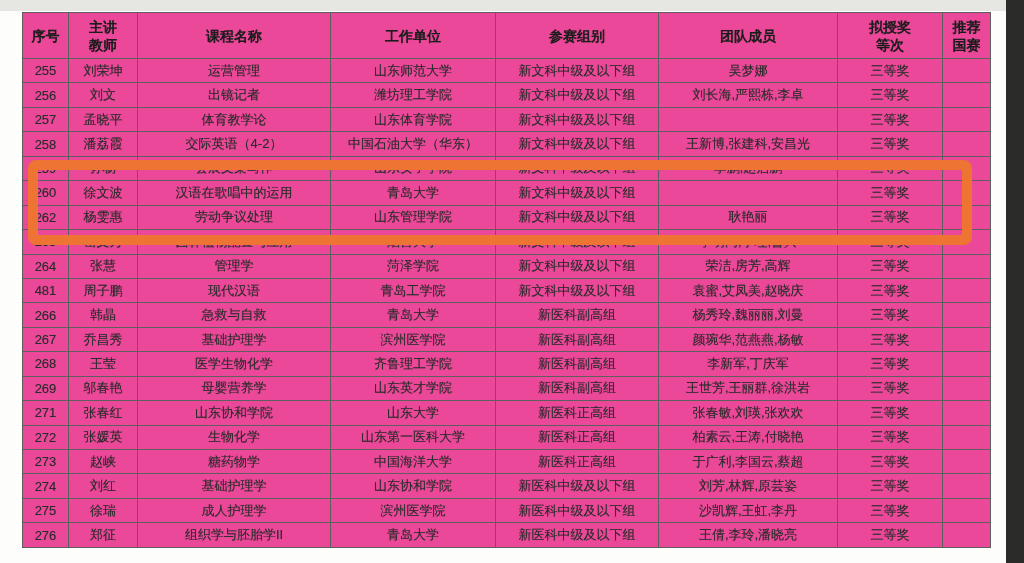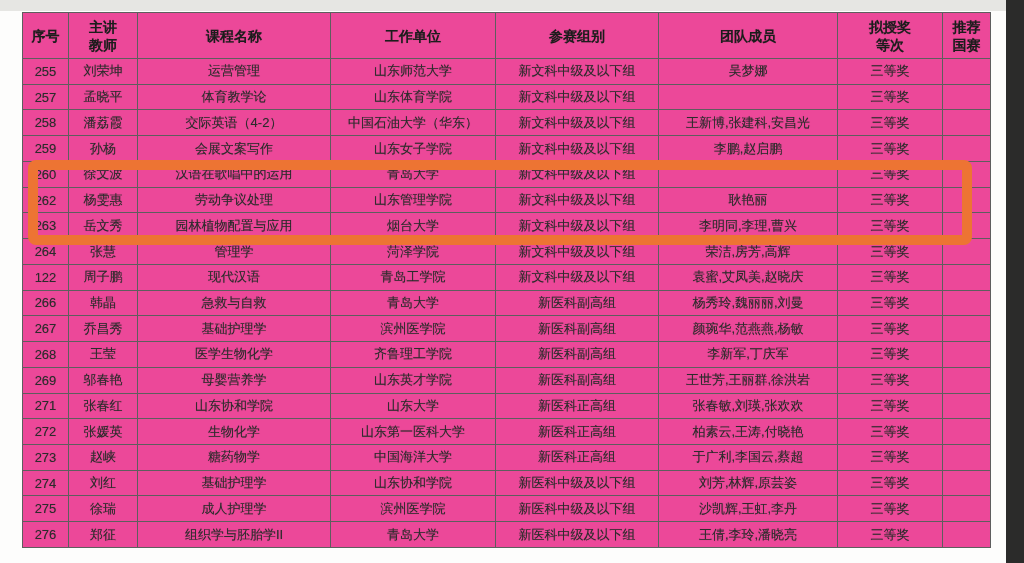--- a/index.html
+++ b/index.html
@@ -83,20 +83,30 @@
         <td>255</td>
         <td>刘荣坤</td>
         <td>运营管理</td>
         <td>山东师范大学</td>
         <td>新文科中级及以下组</td>
         <td>吴梦娜</td>
         <td>三等奖</td>
         <td></td>
       </tr>
       <tr>
+        <td>256</td>
+        <td>刘文</td>
+        <td>出镜记者</td>
+        <td>潍坊理工学院</td>
+        <td>新文科中级及以下组</td>
+        <td>刘长海,严熙栋,李卓</td>
+        <td>三等奖</td>
+        <td></td>
+      </tr>
+      <tr>
         <td>257</td>
         <td>孟晓平</td>
         <td>体育教学论</td>
         <td>山东体育学院</td>
         <td>新文科中级及以下组</td>
         <td></td>
         <td>三等奖</td>
         <td></td>
       </tr>
       <tr>
@@ -153,21 +163,21 @@
         <td>264</td>
         <td>张慧</td>
         <td>管理学</td>
         <td>菏泽学院</td>
         <td>新文科中级及以下组</td>
         <td>荣洁,房芳,高辉</td>
         <td>三等奖</td>
         <td></td>
       </tr>
       <tr>
-        <td>122</td>
+        <td>481</td>
         <td>周子鹏</td>
         <td>现代汉语</td>
         <td>青岛工学院</td>
         <td>新文科中级及以下组</td>
         <td>袁蜜,艾凤美,赵晓庆</td>
         <td>三等奖</td>
         <td></td>
       </tr>
       <tr>
         <td>266</td>

